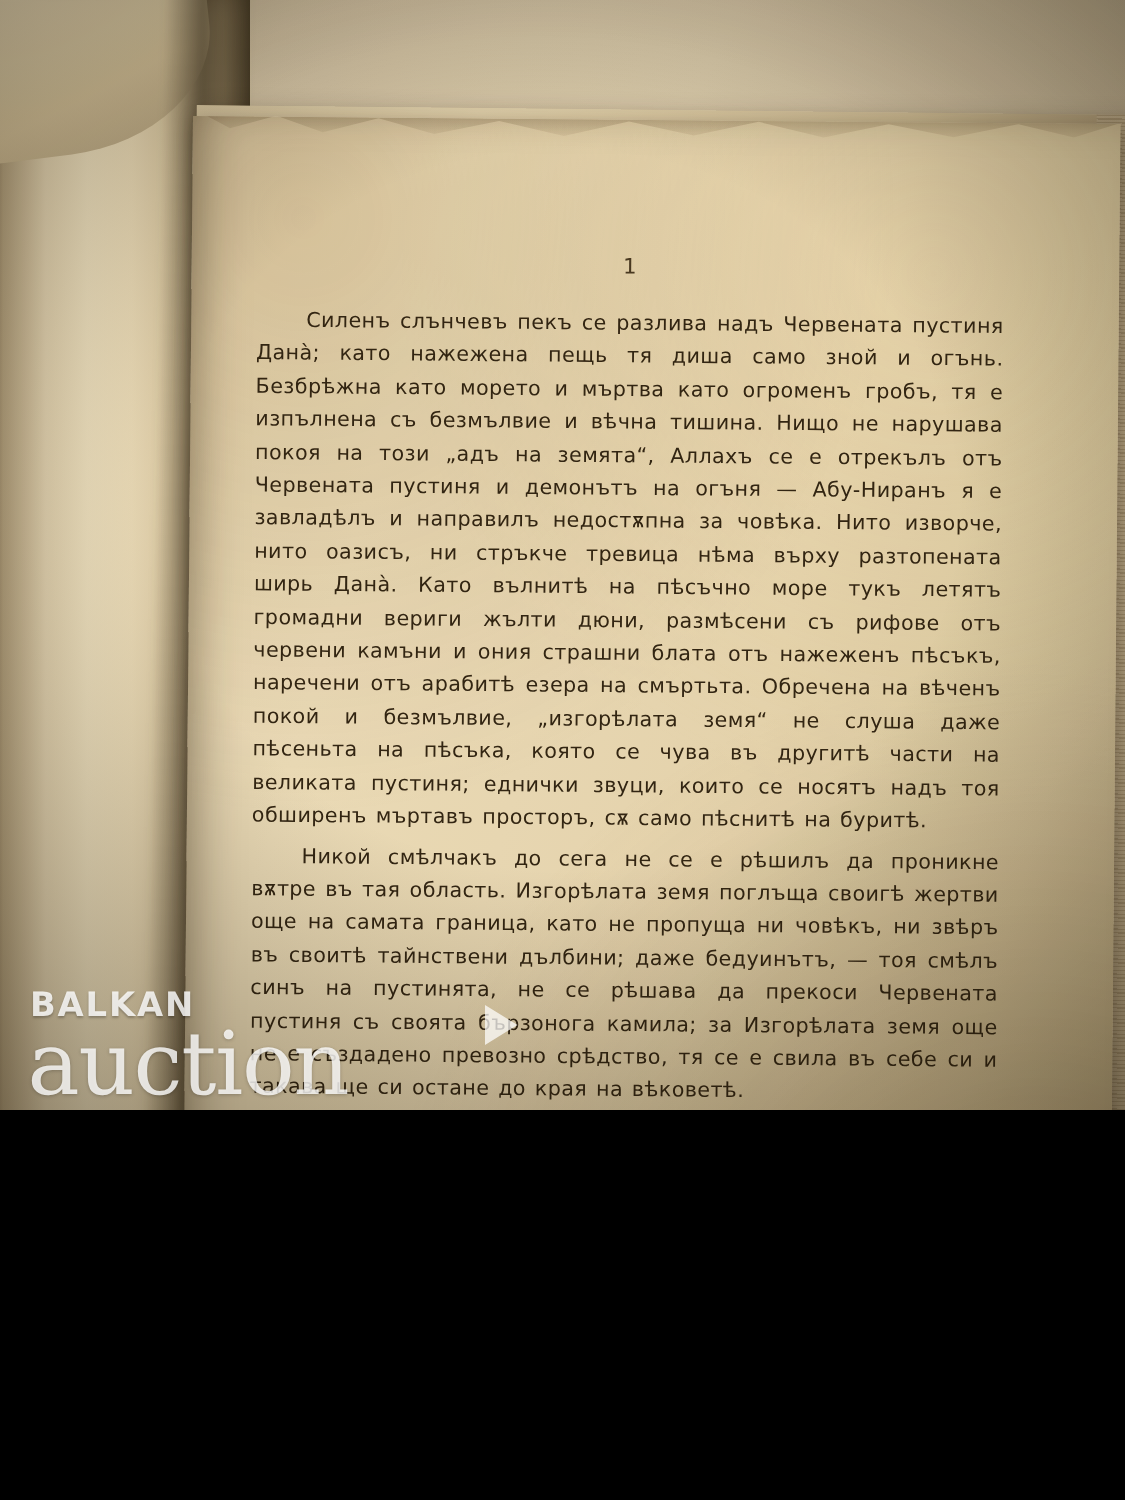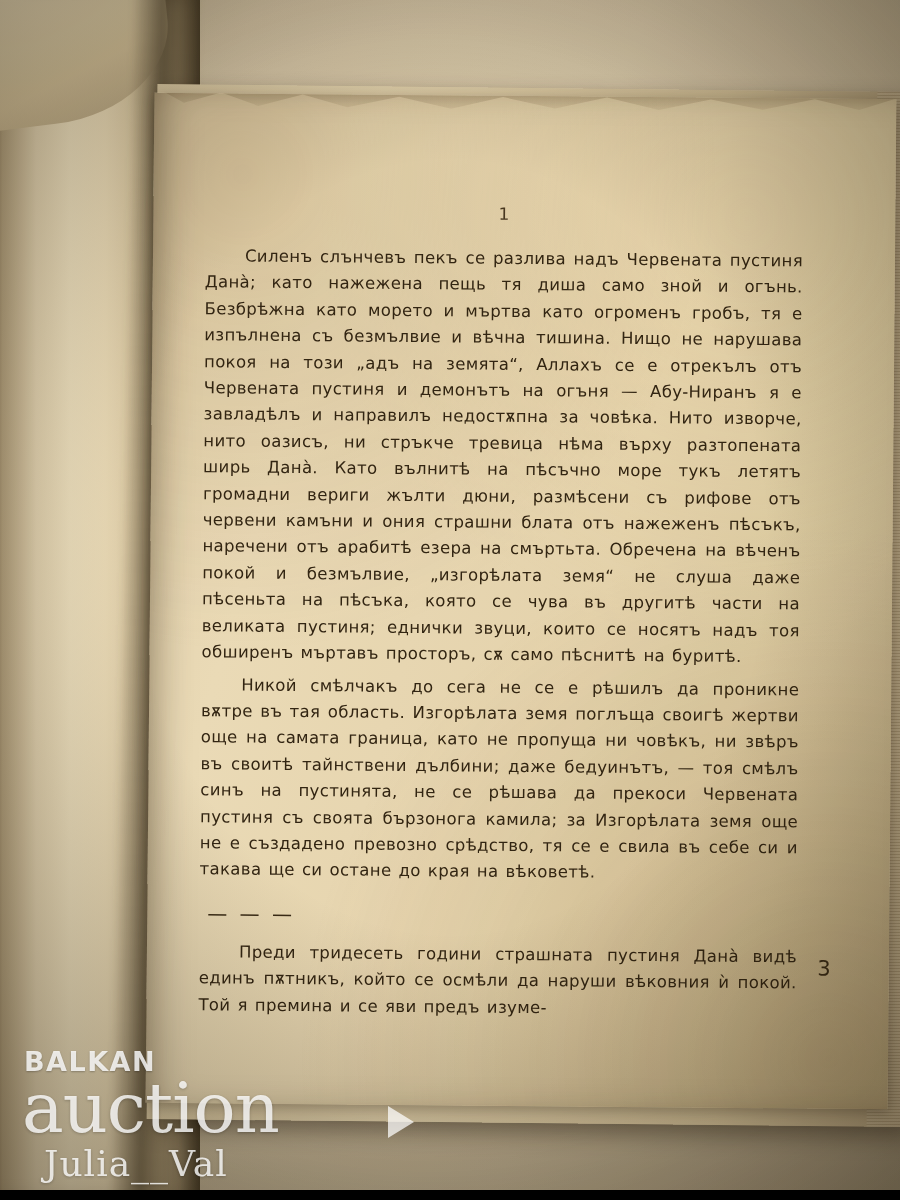--- a/index.html
+++ b/index.html
@@ -9,21 +9,21 @@
   }
   body {
     width: 900px;
     height: 1200px;
     overflow: hidden;
     font-family: "DejaVu Sans", sans-serif;
   }
   .photo {
     position: relative;
     width: 900px;
-    height: 1190px;
+    height: 888px;
     background: #d8cdb4;
     overflow: hidden;
   }
   
   .backdrop {
     position: absolute;
     inset: 0;
     background:
       linear-gradient(115deg, #c9bda3 0%, #d9cdb2 18%, #e0d4b9 45%, #d6c9ad 72%, #c2b69b 100%);
   }
@@ -273,16 +273,15 @@
 
     <div class="page-number">3</div>
   </div>
 
   <div class="photo-warm"></div>
   <div class="photo-vignette"></div>
 
   <div class="watermark">
     <div class="wm-balkan">BALKAN</div>
     <div class="wm-auction">auction</div>
-    <div class="wm-julia">Julia__Val</div>
   </div>
   <div class="wm-play"></div>
 </div>
 
 </body></html>

